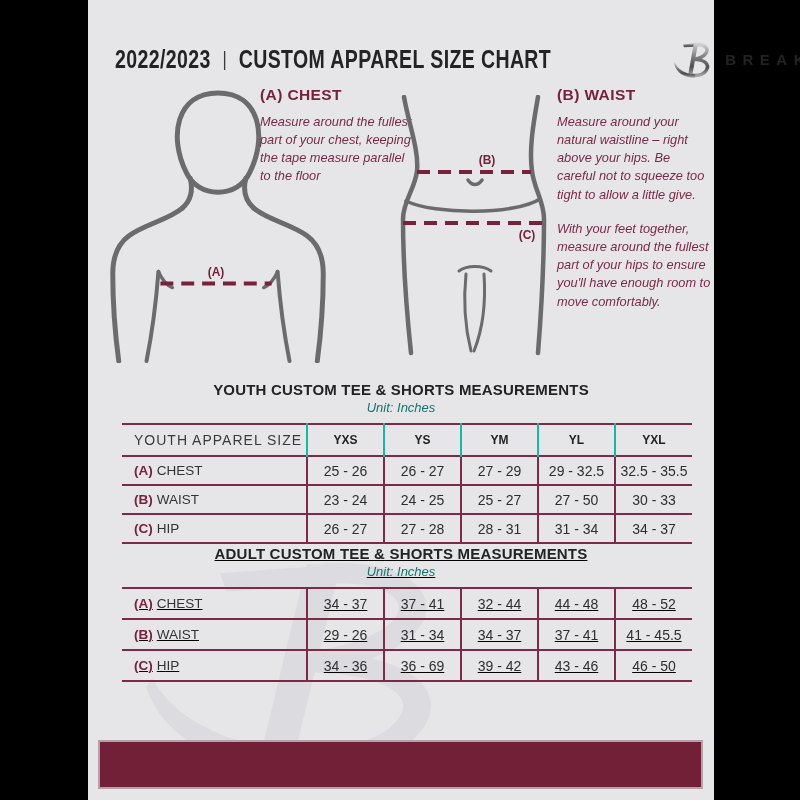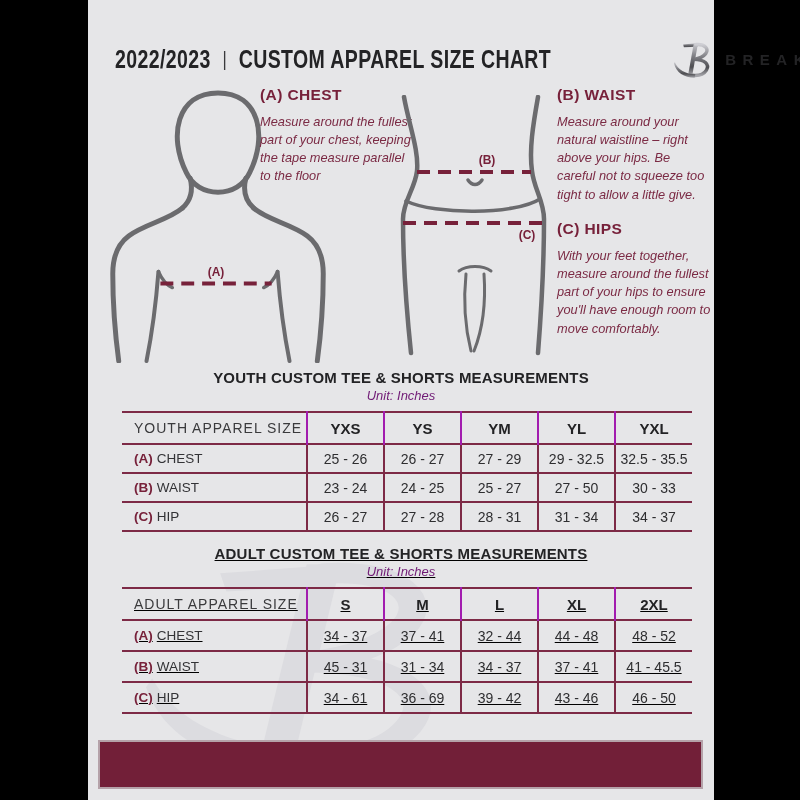--- a/index.html
+++ b/index.html
@@ -21,33 +21,33 @@
   .fig{position:absolute;}
   .sil{stroke:#6b6b6e;fill:none;stroke-linecap:round;}
   .dash{stroke:#77213a;stroke-width:4;fill:none;stroke-dasharray:13 8;}
   .marker{font-family:"Liberation Sans",sans-serif;font-size:12px;font-weight:bold;fill:#77213a;}
   .guide-text{position:absolute;width:154px;}
   .guide-h{margin:0 0 9px;font-weight:bold;font-size:15.5px;letter-spacing:.4px;color:#77213a;}
   .guide-p{margin:0;font-style:italic;font-size:12.8px;line-height:1.42;color:#7b2a44;}
 
   
   .section{position:absolute;left:0;width:626px;z-index:1;}
-  .section.youth{top:365px;}
+  .section.youth{top:377px;}
   .section.adult{top:541px;text-decoration:underline;}
   .sec-title{margin:0;padding-top:4px;text-align:center;font-weight:bold;font-size:15px;letter-spacing:.2px;color:#232325;line-height:18px;}
-  .sec-unit{margin:0;text-align:center;font-style:italic;font-size:13px;color:#701a75;line-height:17px;}
+  .sec-unit{margin:0;text-align:center;font-style:italic;font-size:13px;color:#0f766e;line-height:17px;}
   table.size-table{border-collapse:collapse;table-layout:fixed;width:570px;margin:7px 0 0 34px;border-top:2px solid #7d2a46;border-bottom:2px solid #7d2a46;}
   table.size-table tr{border-top:2px solid #7d2a46;}
   table.size-table tr:first-child{border-top:none;}
   .size-table th,.size-table td{padding:0;vertical-align:middle;}
   .size-table tr.hdr{height:32px;}
   .youth .size-table tr.row{height:29px;}
   .adult .size-table tr.row{height:31px;}
   th.lbl{text-align:left;padding-left:12px;font-weight:normal;font-size:14px;letter-spacing:1px;color:#3a3a3c;}
-  th.size{border-left:2px solid #a21caf;text-align:center;font-weight:bold;font-size:15px;color:#232325;}
+  th.size{border-left:2px solid #14b8a6;text-align:center;font-weight:bold;font-size:12px;color:#232325;}
   td.rl{text-align:left;padding-left:12px;font-size:13.5px;color:#333336;}
   td.rl .pfx{color:#77213a;font-weight:bold;margin-right:4px;}
   td.v{border-left:2px solid #7d2a46;text-align:center;font-size:14px;color:#2e2e30;}
 
   
   .watermark{position:absolute;left:58px;top:546px;z-index:0;}
   .footer-bar{position:absolute;left:10px;top:740px;width:605px;height:49px;box-sizing:border-box;background:#721f38;border:2px solid #b5a2a9;z-index:2;}
 </style>
 </head>
 <body>
@@ -117,21 +117,20 @@
         <path class="dash" d="M13,128 L153,128"></path>
         <text class="marker" x="137" y="144" text-anchor="middle">(C)</text>
       </svg>
 
       <div class="guide-text" style="left:469px;top:6px;">
         <p class="guide-h">(B) WAIST</p>
         <p class="guide-p">Measure around your natural waistline – right above your hips. Be careful not to squeeze too tight to allow a little give.</p>
       </div>
 
       <div class="guide-text" style="left:469px;top:140px;">
-        <p class="guide-h">(C) HIPS</p>
         <p class="guide-p">With your feet together, measure around the fullest part of your hips to ensure you'll have enough room to move comfortably.</p>
       </div>
     </div>
 
     <svg class="watermark" width="340" height="228" viewBox="0 0 110 100" preserveAspectRatio="none">
       <g fill="#dcdce0" stroke="#dcdce0">
         <path d="M24,12 L63,8 L61,17 L26,20 Z" stroke="none"></path>
         <path d="M52,8 L63,8 L48,92 L37,92 Z" stroke="none"></path>
         <path d="M58,12 C82,10 92,24 83,36 C76,45 64,49 52,51 C80,51 94,64 85,79 C77,92 60,95 42,92" fill="none" stroke-width="9" stroke-linecap="round"></path>
         <path d="M2,58 C10,78 30,90 56,90 L54,99 C26,99 6,86 0,62 Z" stroke="none"></path>
@@ -193,47 +192,39 @@
       <table class="size-table">
         <colgroup>
             <col style="width:185px">
             <col style="width:77px">
             <col style="width:77px">
             <col style="width:77px">
             <col style="width:77px">
             <col style="width:77px">
           </colgroup>
         <tbody>
-            <tr class="hdr">
-          <th class="lbl">ADULT APPAREL SIZE</th>
-          <th class="size">S</th>
-          <th class="size">M</th>
-          <th class="size">L</th>
-          <th class="size">XL</th>
-          <th class="size">2XL</th>
-        </tr>
         <tr class="row">
           <td class="rl"><span class="pfx">(A)</span><span>CHEST</span></td>
           <td class="v">34 - 37</td>
           <td class="v">37 - 41</td>
           <td class="v">32 - 44</td>
           <td class="v">44 - 48</td>
           <td class="v">48 - 52</td>
         </tr>
         <tr class="row">
           <td class="rl"><span class="pfx">(B)</span><span>WAIST</span></td>
-          <td class="v">45 - 31</td>
+          <td class="v">29 - 26</td>
           <td class="v">31 - 34</td>
           <td class="v">34 - 37</td>
           <td class="v">37 - 41</td>
           <td class="v">41 - 45.5</td>
         </tr>
         <tr class="row">
           <td class="rl"><span class="pfx">(C)</span><span>HIP</span></td>
-          <td class="v">34 - 61</td>
+          <td class="v">34 - 36</td>
           <td class="v">36 - 69</td>
           <td class="v">39 - 42</td>
           <td class="v">43 - 46</td>
           <td class="v">46 - 50</td>
         </tr>
       </tbody>
         </table>
     </div>
 
     <div class="footer-bar"></div>

